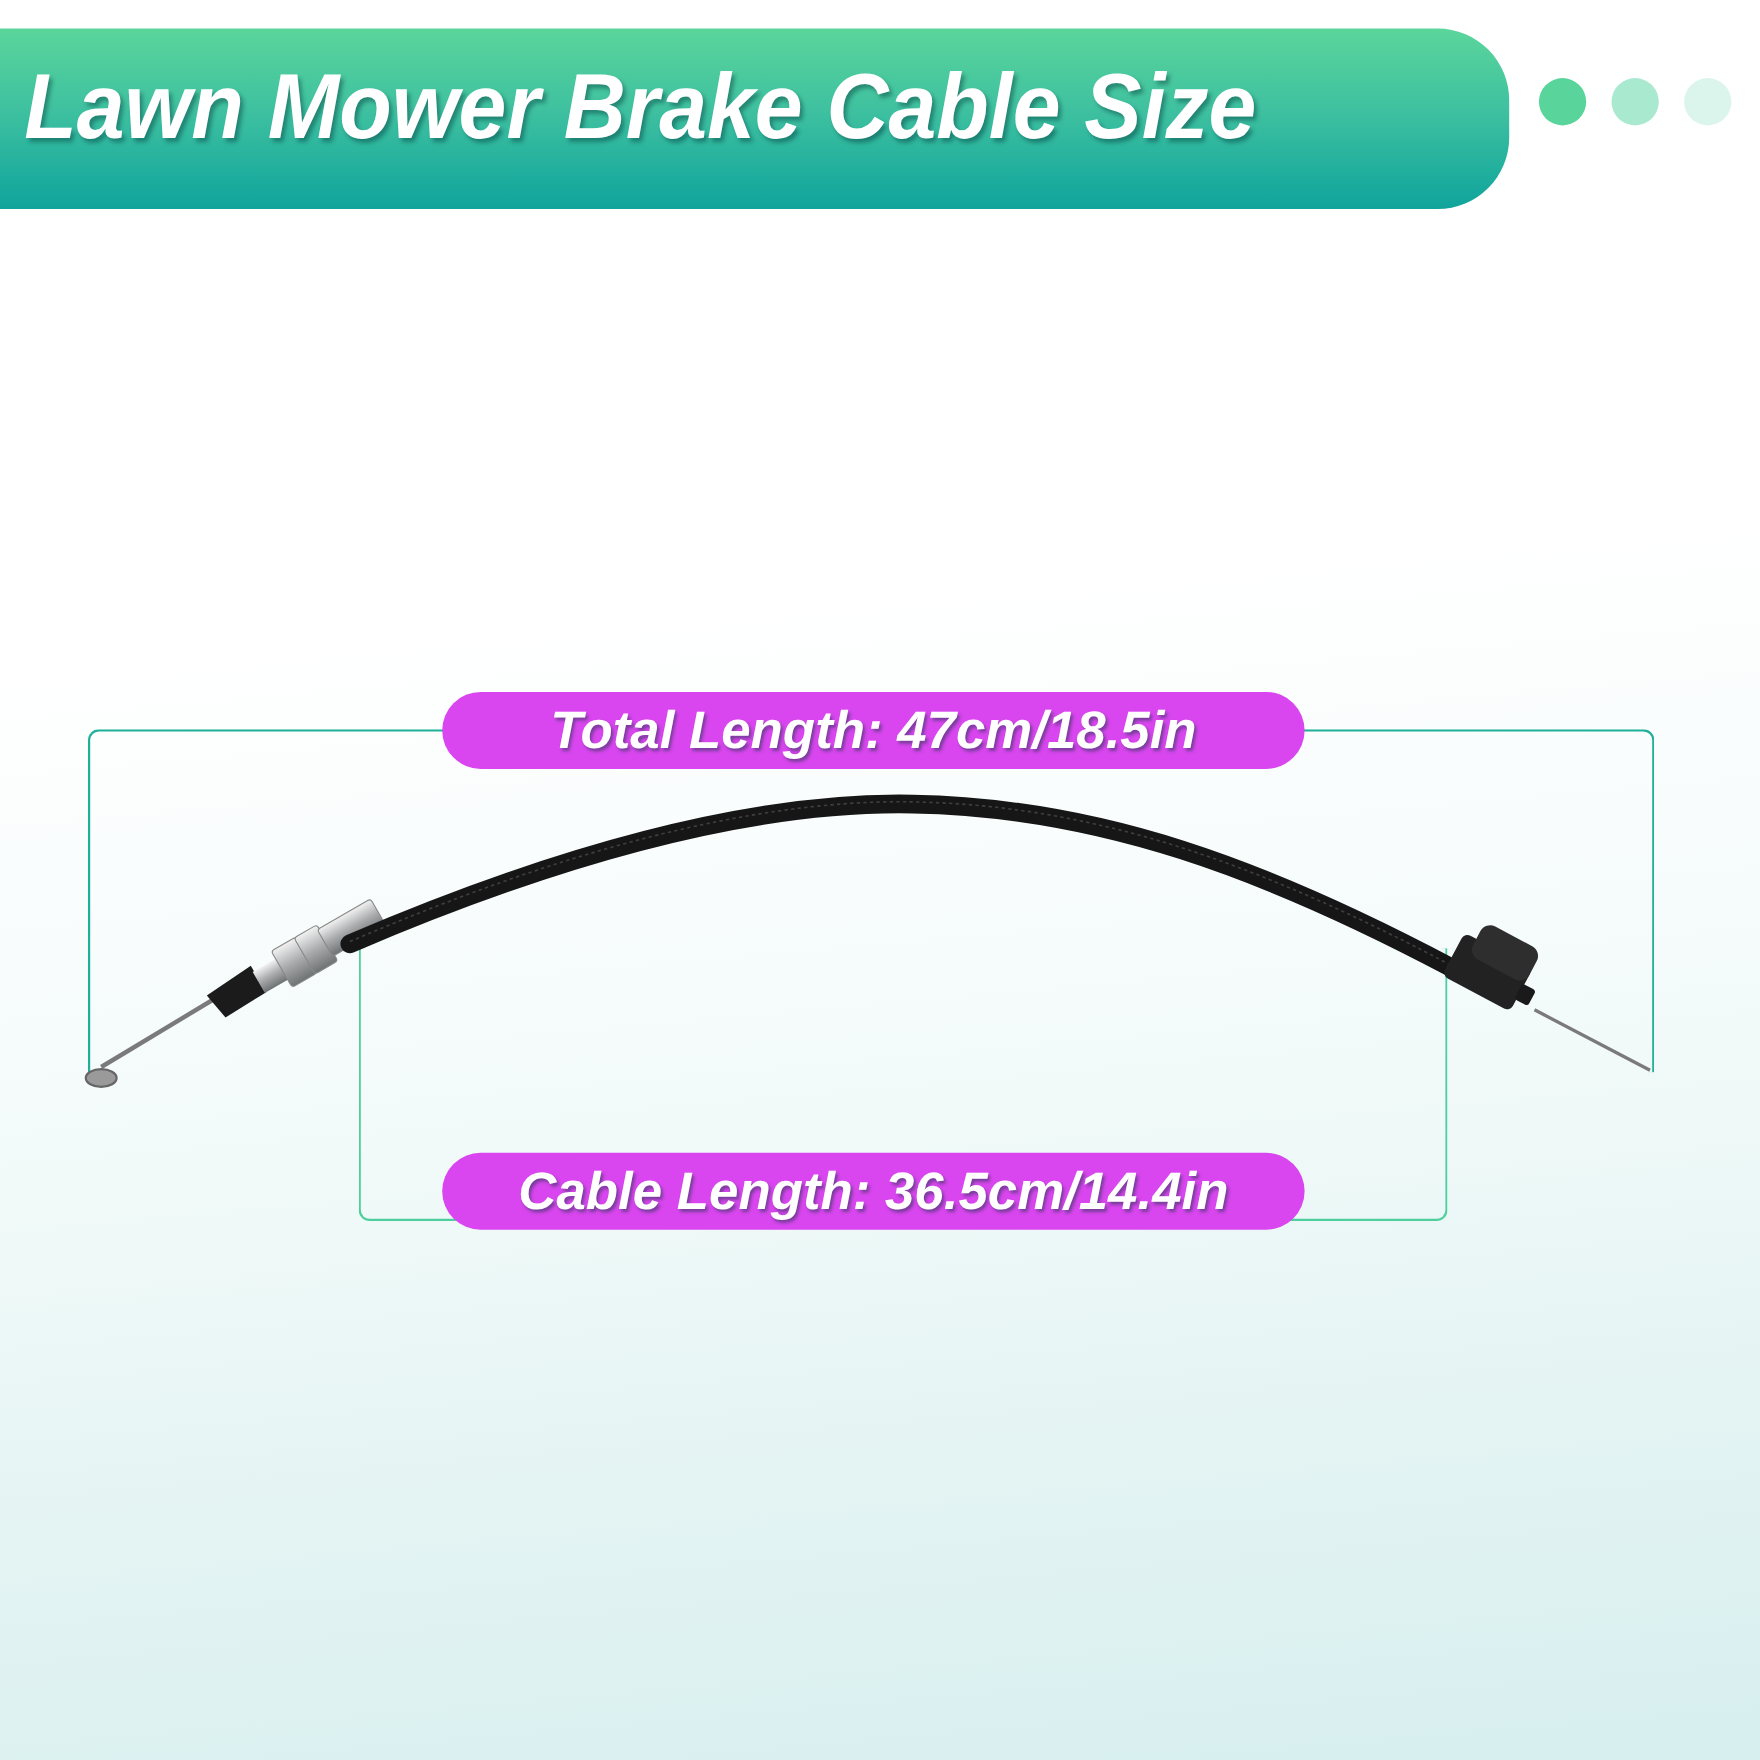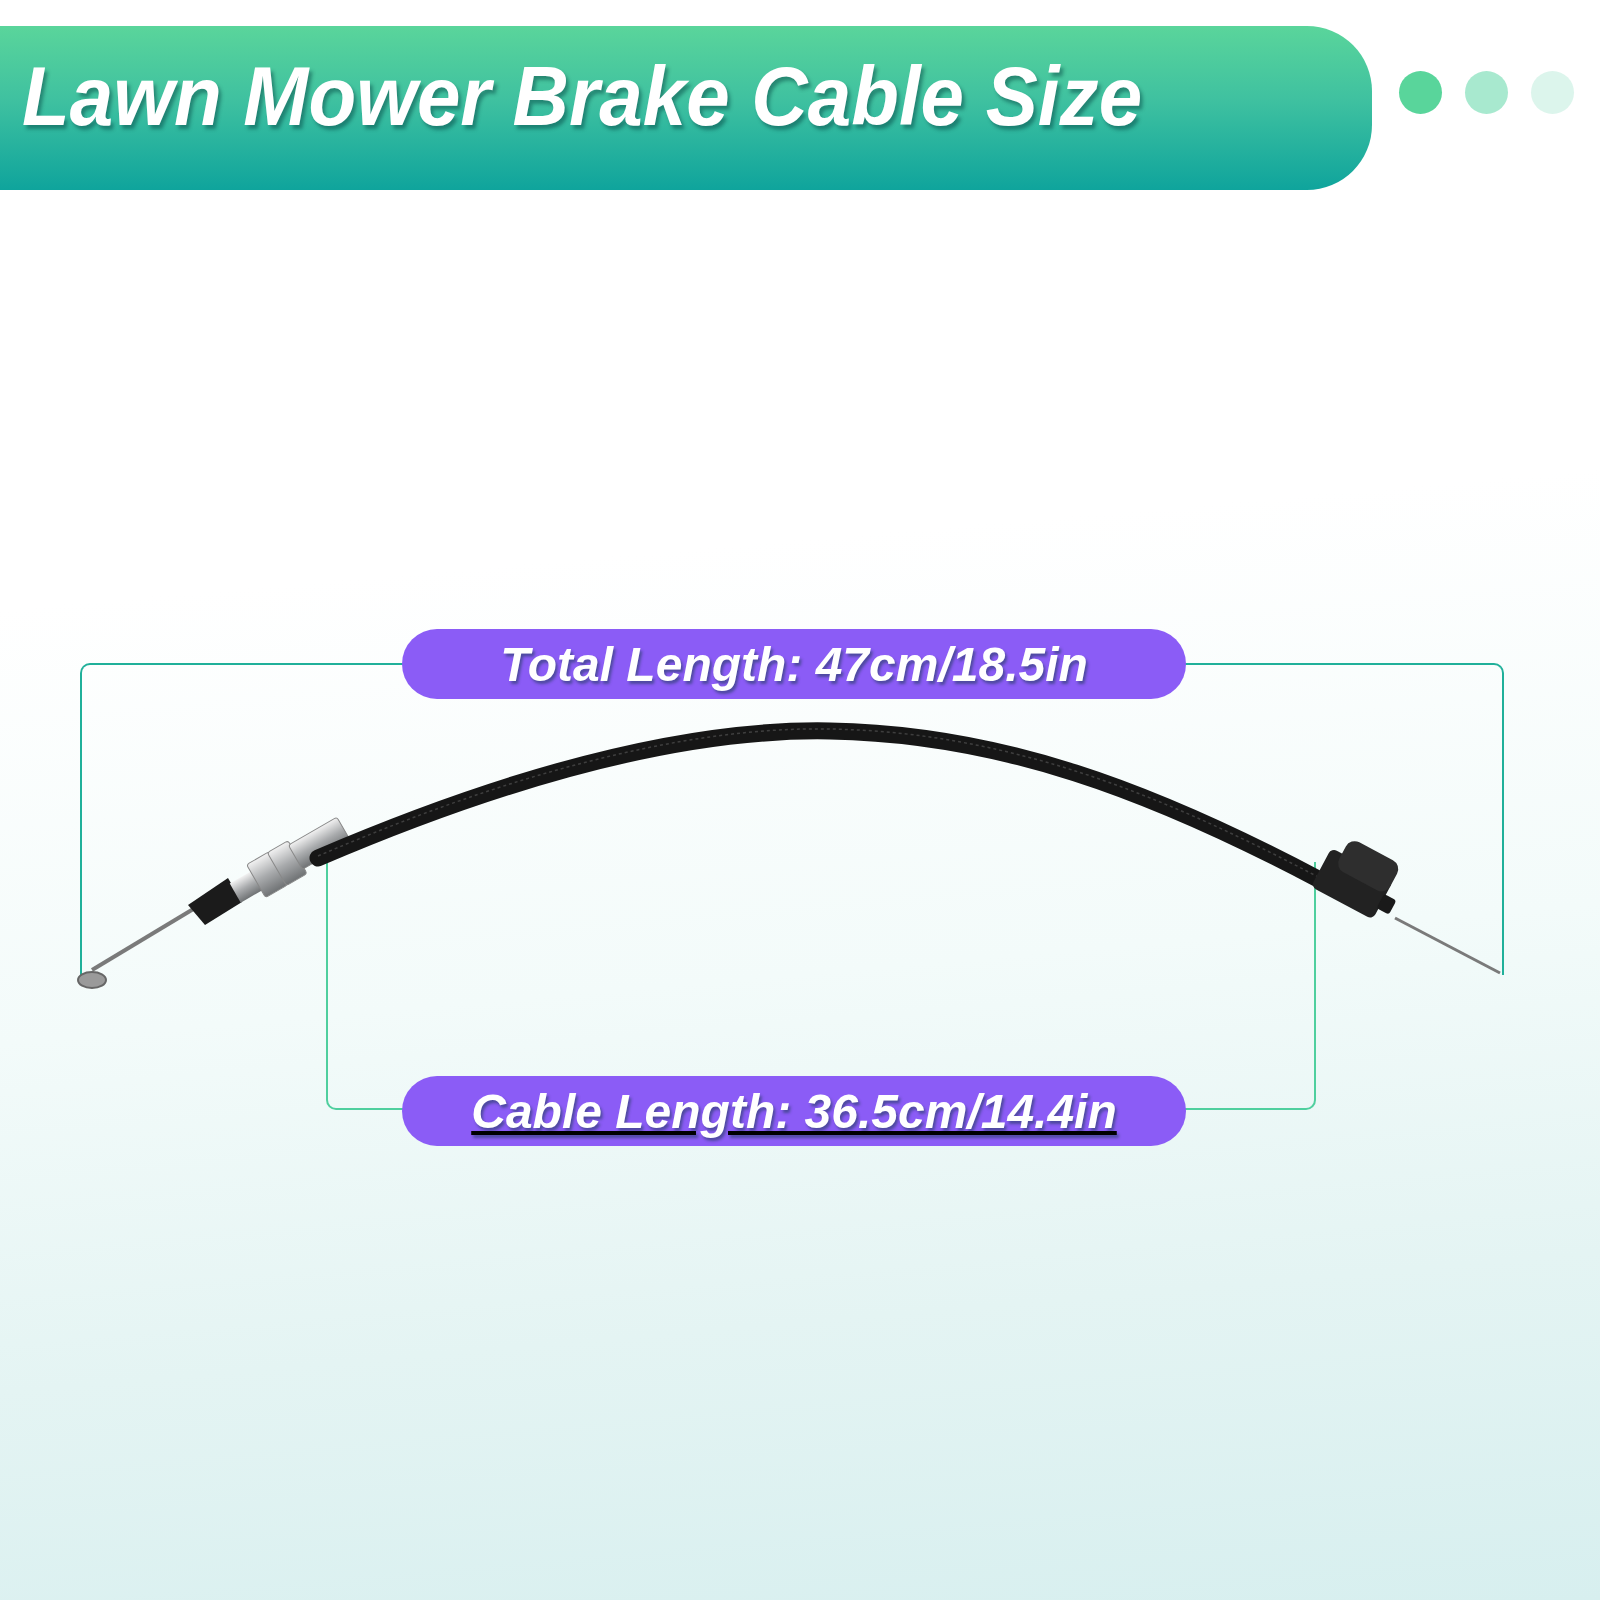--- a/index.html
+++ b/index.html
@@ -30,24 +30,24 @@
     left: 80px; top: 663px; width: 1420px; height: 310px;
     border-bottom: none; border-radius: 10px 10px 0 0;
   }
   .bracket-cable {
     left: 326px; top: 862px; width: 986px; height: 246px;
     border-top: none; border-radius: 0 0 10px 10px;
     border-color: #4fcf9e;
   }
   .pill {
     position: absolute; height: 70px; border-radius: 35px;
-    background: #8b5cf6; display: flex; align-items: center; justify-content: center;
+    background: #d946ef; display: flex; align-items: center; justify-content: center;
   }
   .pill-total { left: 402px; top: 629px; width: 784px; }
-  .pill-cable { left: 402px; top: 1076px; width: 784px; text-decoration: underline; }
+  .pill-cable { left: 402px; top: 1048px; width: 784px; }
   .pill-text {
     color: #ffffff; font-weight: bold; font-style: italic; font-size: 48px;
     text-shadow: 2px 3px 3px rgba(0,50,50,0.45); white-space: nowrap;
   }
   .product { position: absolute; left: 0; top: 0; width: 1600px; height: 1600px; }
 </style>
 </head>
 <body>
 
 <div class="header-banner">

